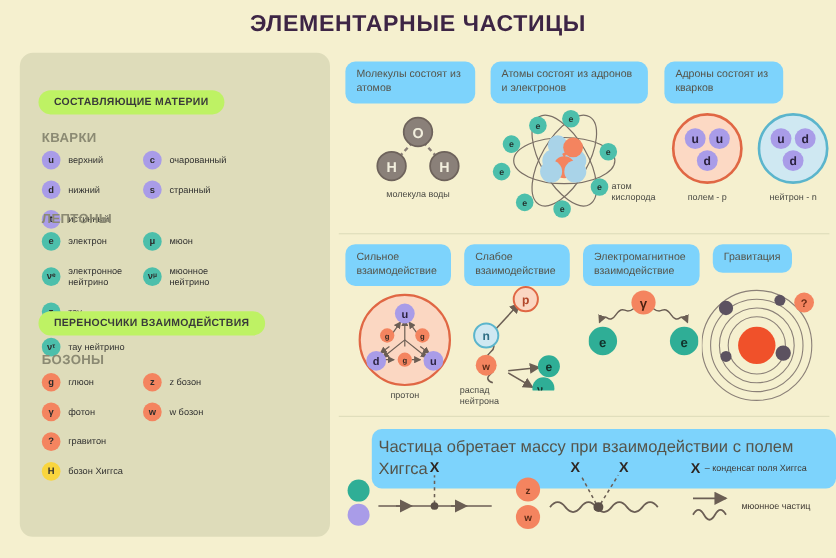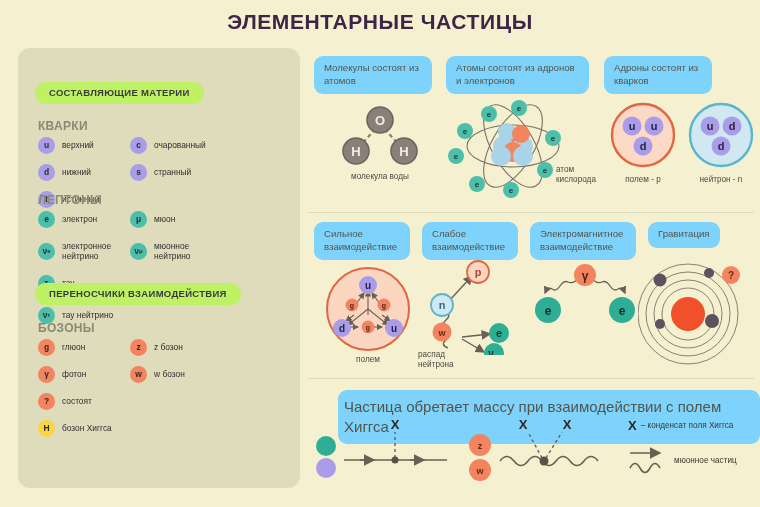--- a/index.html
+++ b/index.html
@@ -204,21 +204,21 @@
           <span class="chip-label">z бозон</span>
         </div>
         <div class="chip">
           <span class="badge b-boson">w</span>
           <span class="chip-label">w бозон</span>
         </div>
       </div>
       <div class="chip-col">
         <div class="chip">
           <span class="badge b-boson">?</span>
-          <span class="chip-label">состоят</span>
+          <span class="chip-label">гравитон</span>
         </div>
         <div class="chip">
           <span class="badge b-higgs">H</span>
           <span class="chip-label">бозон Хиггса</span>
         </div>
       </div>
     </div>
   </div>
 </div>
 
@@ -344,21 +344,21 @@
   </g>
   <g font-size="7" font-weight="bold" fill="#3a2b22" text-anchor="middle" font-family="Liberation Sans, sans-serif">
     <circle cx="32" cy="42" r="6.5" fill="#f4845f"></circle>
       <text x="32" y="45">g</text>
     <circle cx="64" cy="42" r="6.5" fill="#f4845f"></circle>
       <text x="64" y="45">g</text>
     <circle cx="48" cy="64" r="6.5" fill="#f4845f"></circle>
       <text x="48" y="67">g</text>
   </g>
 </svg>
-<div class="absbox cap" style="left:320px; top:355px; width:96px;">полем</div>
+<div class="absbox cap" style="left:320px; top:355px; width:96px;">протон</div>
 
 <div class="sect" style="left:422px; top:222px; width:98px;">
   <span class="pill-tan" style="width:96px;">Слабое взаимодействие</span>
 </div>
 
 <svg class="absbox" style="left:420px; top:260px;" width="115" height="95" viewBox="0 0 115 95">
   <defs>
     <marker id="ar2" markerWidth="7" markerHeight="7" refX="6" refY="3.5" orient="auto">
       <path d="M0,0 L7,3.5 L0,7 z" fill="#6b5e54"></path>
     </marker>

